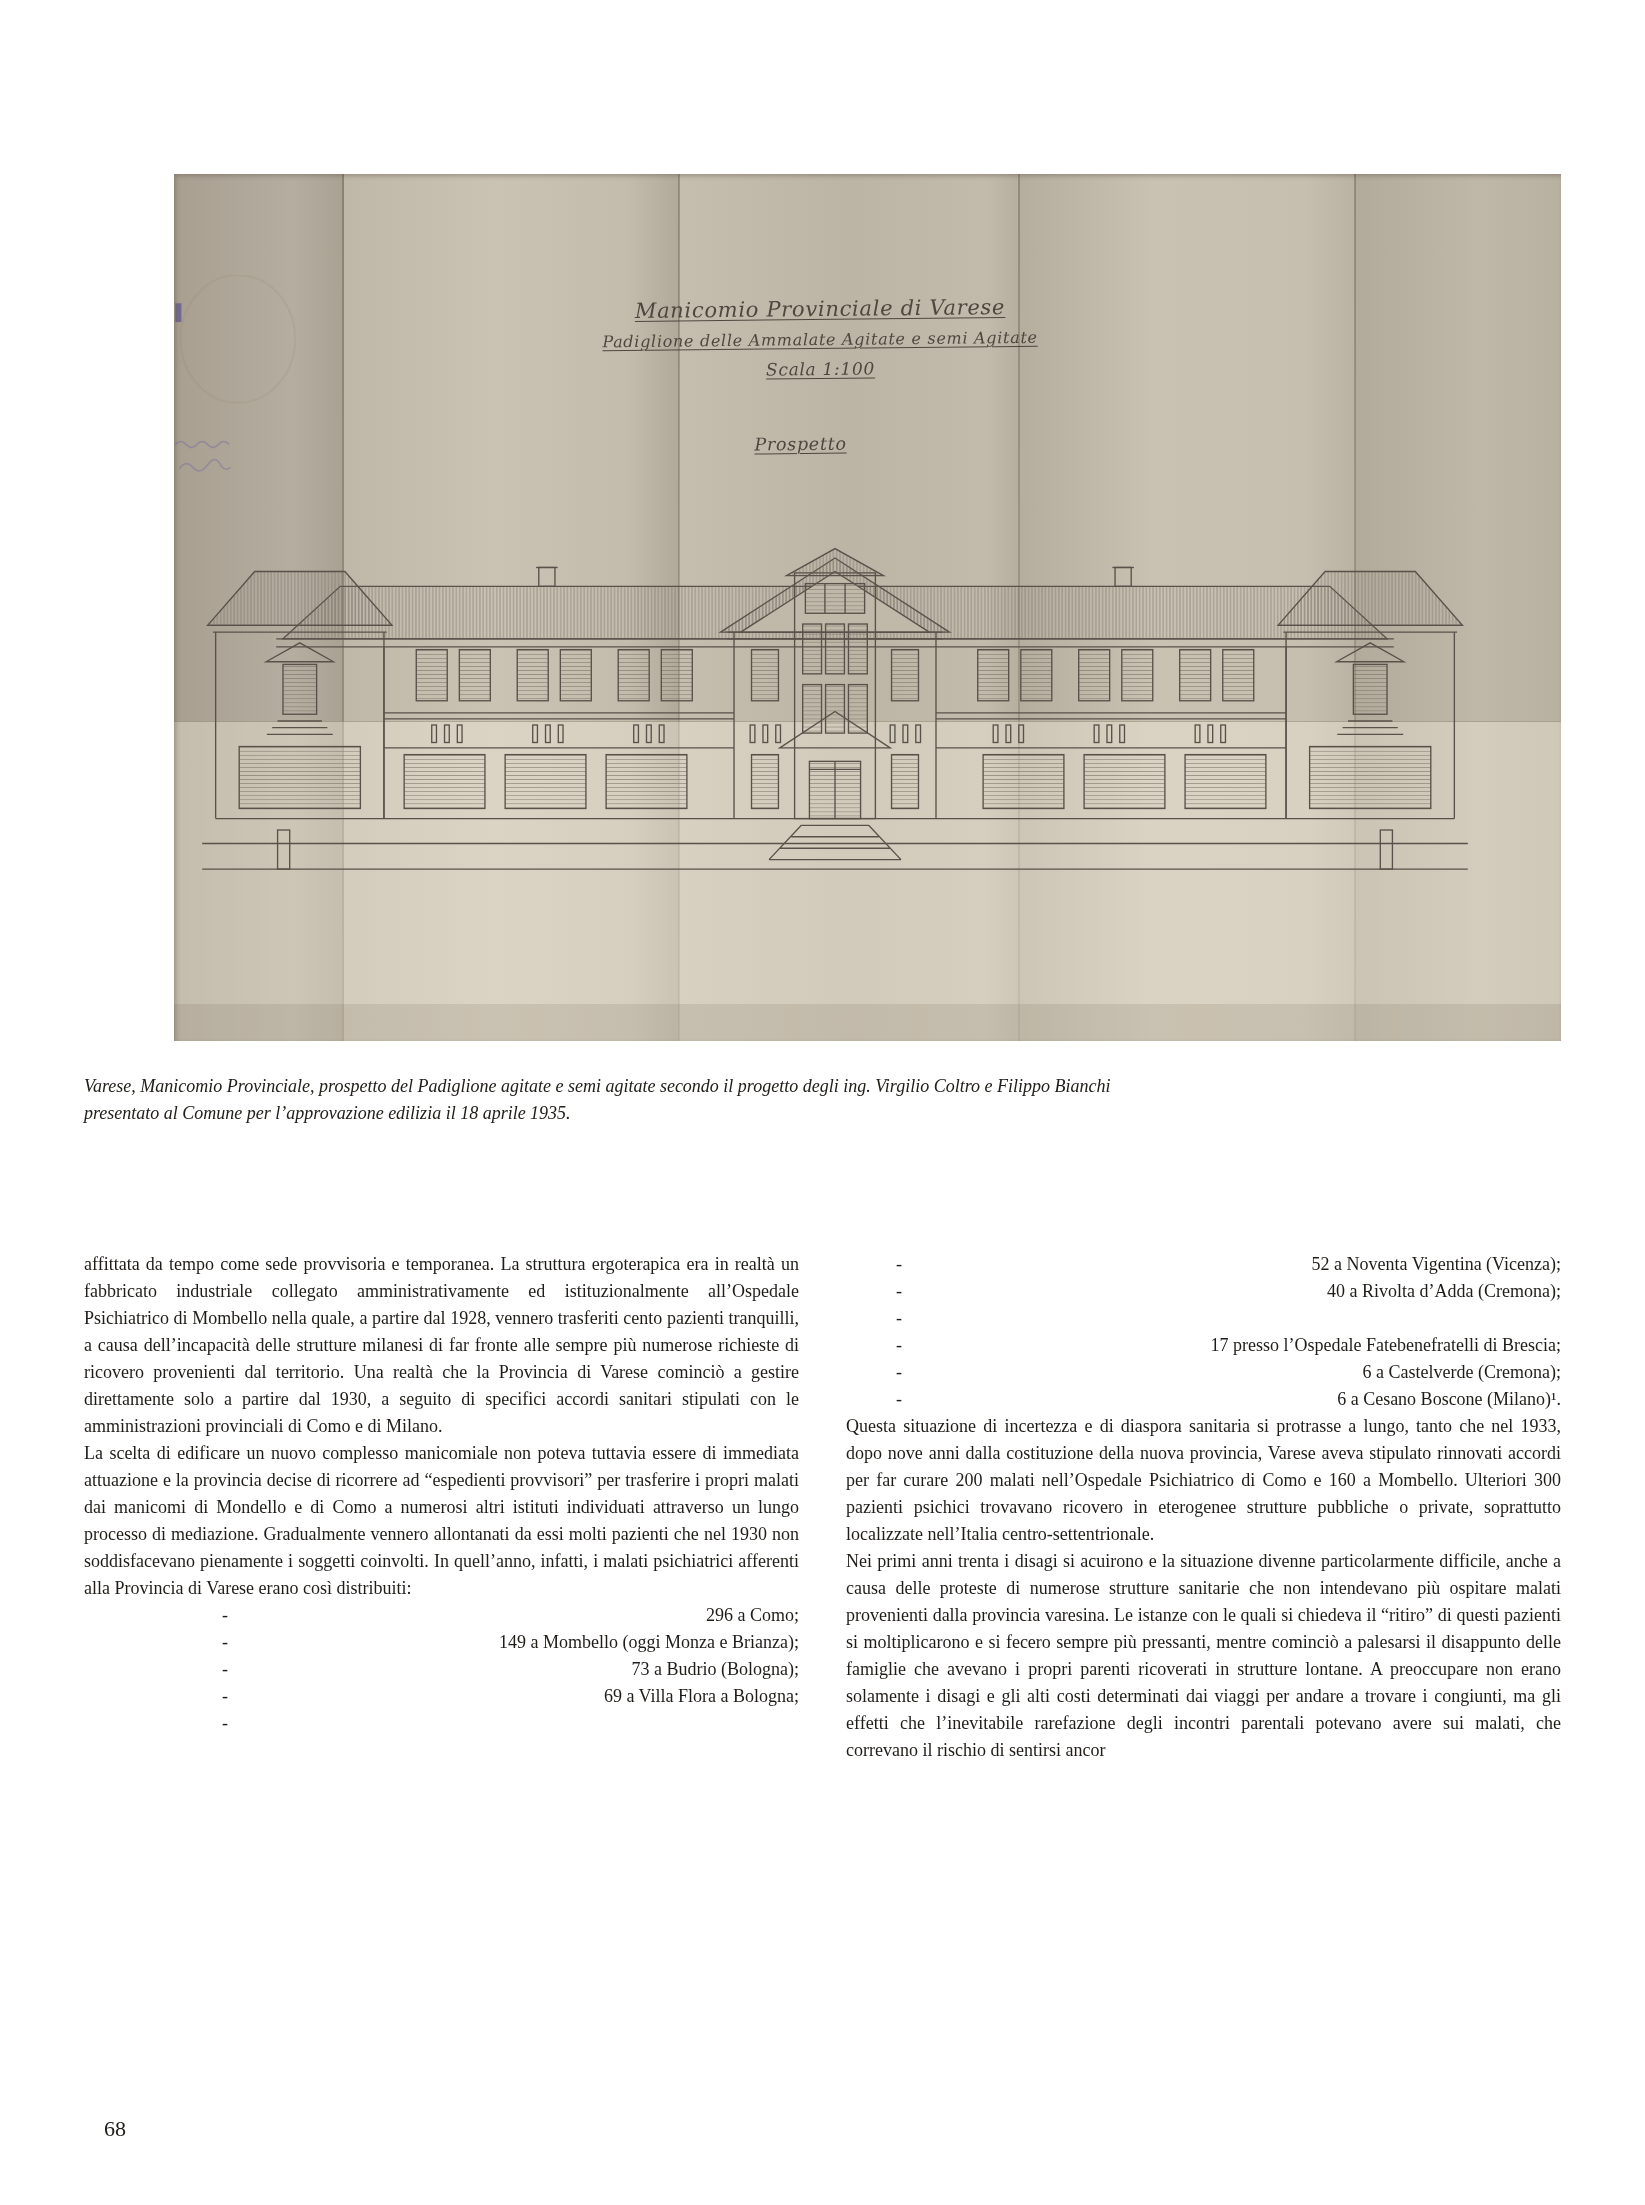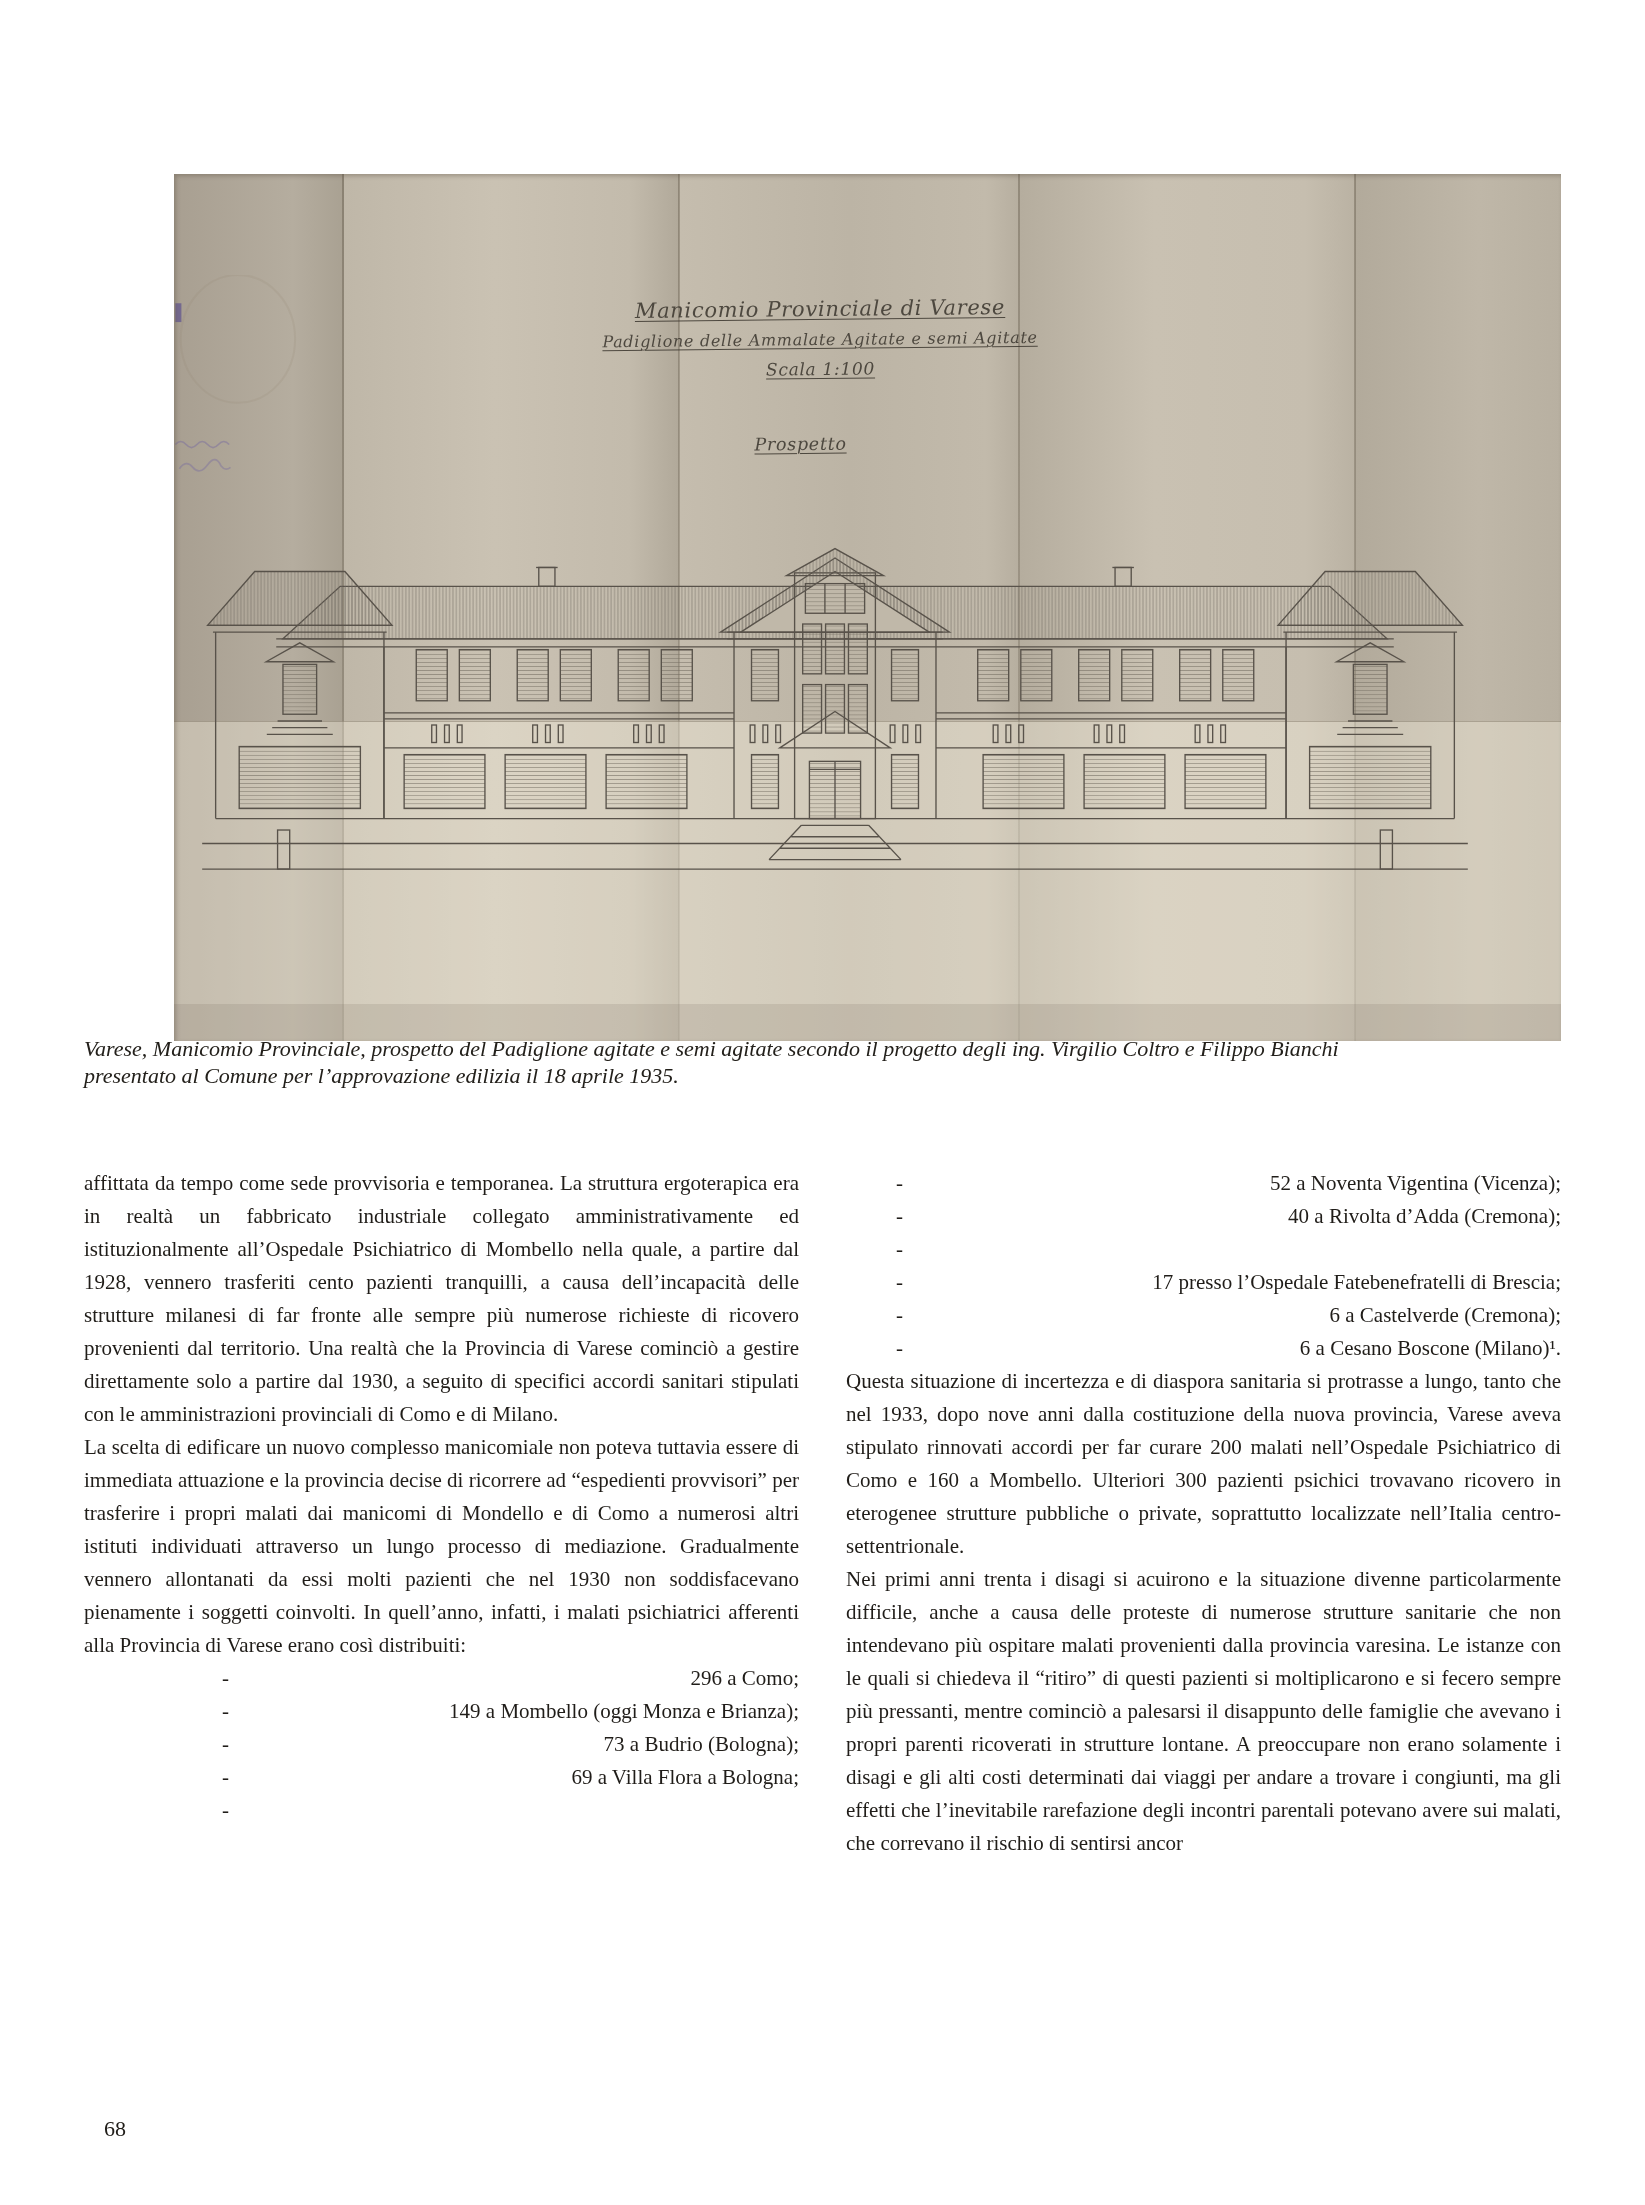--- a/index.html
+++ b/index.html
@@ -26,24 +26,24 @@
   .t2{left:424px;top:156px;width:444px;text-align:center;font-size:16px;}
   .t3{left:512px;top:185px;width:269px;text-align:center;font-size:17px;}
   .t4{left:559px;top:260px;width:135px;text-align:center;font-size:17.5px;}
   .stamp{position:absolute;left:0;top:101px;}
   .elevation{position:absolute;left:28px;top:345px;}
   .elevation .ln{fill:none;stroke:#58524a;stroke-width:2;}
   .elevation .roof{fill:url(#hv);stroke:#58524a;stroke-width:2;}
   .elevation .w{fill:url(#hh);stroke:#58524a;stroke-width:2;}
   .elevation .gin{fill:#c0b8a9;stroke:#58524a;stroke-width:2;}
   
-  .caption{position:absolute;left:84px;top:1035px;width:1477px;font-style:italic;
-           font-size:22px;line-height:27px;color:#23201b;font-family:Liberation Serif, serif;}
+  .caption{position:absolute;left:84px;top:1073px;width:1477px;font-style:italic;
+           font-size:18px;line-height:27px;color:#23201b;font-family:Liberation Serif, serif;}
   
-  .col{position:absolute;top:1167px;width:715px;font-size:21px;line-height:33px;text-align:justify;}
+  .col{position:absolute;top:1251px;width:715px;font-size:18px;line-height:27px;text-align:justify;}
   .col-left{left:84px;}
   .col-right{left:846px;}
   .col p{margin:0;}
   .li{display:flex;}
   .li .dash{flex:none;}
   .col-left .dash{margin-left:138px;width:43px;}
   .col-right .dash{margin-left:50px;width:38px;}
   .li .li-t{flex:1;text-align:right;}
   .pagenum{position:absolute;left:84px;top:2116px;font-size:22px;color:#201d19;margin-left:20px;}
 </style>

